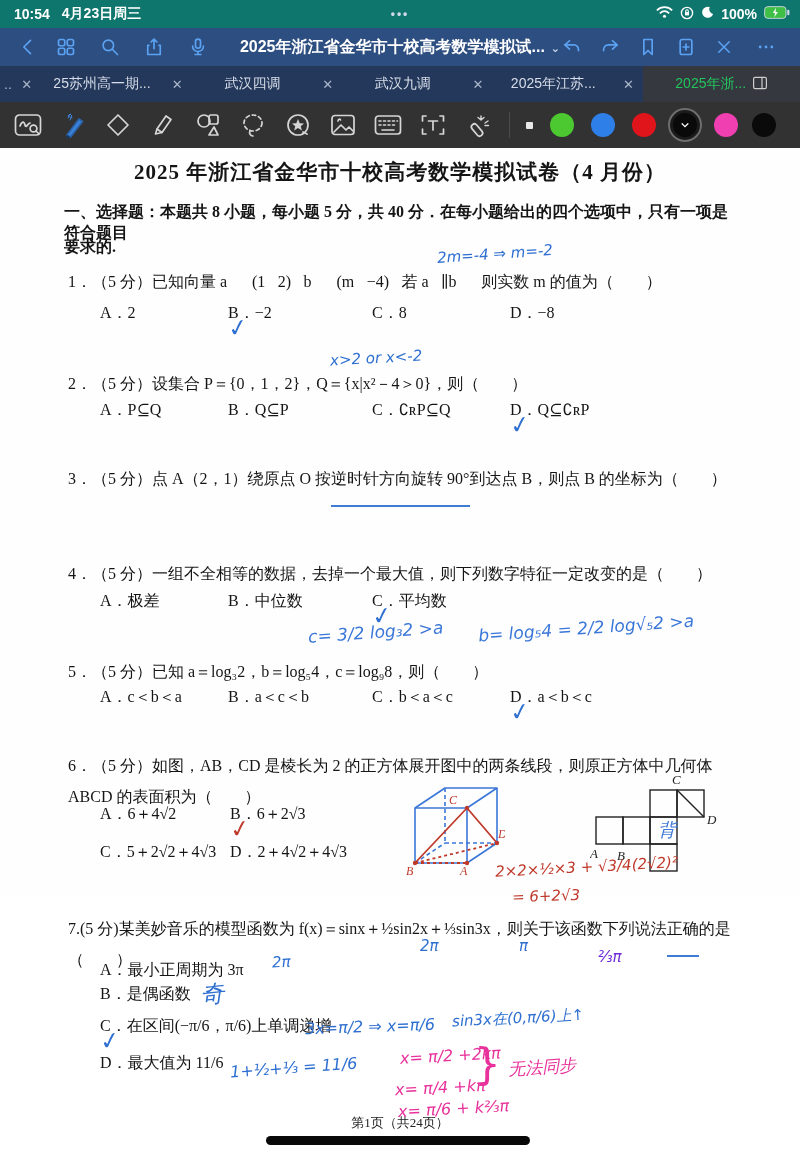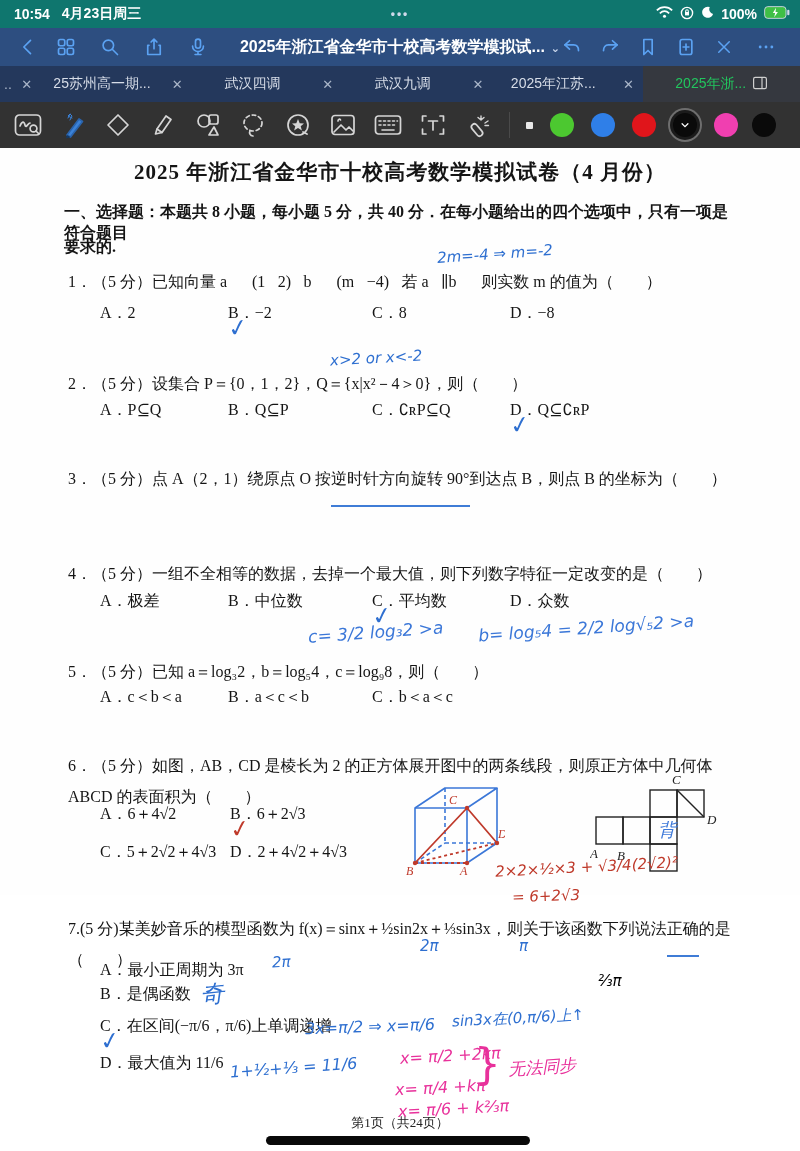--- a/index.html
+++ b/index.html
@@ -292,28 +292,28 @@
       <span class="opt checked" style="--ck: #2e6fd0;">D．Q⊆∁ʀP</span>
     </div>
 
     <div class="abs stem" style="top:315px;"><span>3．（5 分）点 A（2，1）绕原点 O 按</span><span class="ul-blue">逆时针方向旋转 90°</span><span>到达点 B，则点 B 的坐标为（　　）</span></div>
 
     <div class="abs stem" style="top:410px;"><span>4．（5 分）一组不全相等的数据，去掉一个最大值，则下列数字特征一定改变的是（　　）</span><span class="ul-blue"></span><span></span></div>
     <div class="abs opts" style="top:443px;">
       <span class="opt">A．极差</span>
       <span class="opt">B．中位数</span>
       <span class="opt checked" style="--ck: #2e6fd0;">C．平均数</span>
-      <span class="opt">D．众数</span>
     </div>
 
     <div class="abs stem" style="top:508px;"><span>5．（5 分）已知 a＝log₃2，b＝log₅4，c＝log₉8，则（　　）</span><span class="ul-blue"></span><span></span></div>
     <div class="abs opts" style="top:539px;">
       <span class="opt">A．c＜b＜a</span>
       <span class="opt">B．a＜c＜b</span>
       <span class="opt">C．b＜a＜c</span>
+      <span class="opt checked" style="--ck: #2e6fd0;">D．a＜b＜c</span>
     </div>
 
     <div class="abs stem" style="top:602px;"><span>6．（5 分）如图，AB，CD 是棱长为 2 的正方体展开图中的两条线段，则原正方体中几何体 ABCD 的表面积为（　　）</span><span class="ul-blue"></span><span></span></div>
     <div class="abs opts2" style="top:656px;">
       <span class="opt">A．6＋4√2</span>
       <span class="opt checked" style="--ck: #bf3a2b;">B．6＋2√3</span>
     </div>
     <div class="abs opts2" style="top:694px;">
       <span class="opt">C．5＋2√2＋4√3</span>
       <span class="opt">D．2＋4√2＋4√3</span>
@@ -372,21 +372,21 @@
     <div class="abs footer" style="top:966px;">第1页（共24页）</div>
   </div>
 
   <div id="ink">
       <div class="ink" style="left: 437px; top: 245px; color: rgb(46, 111, 208); font-size: 15px; transform: rotate(-4deg);">2m=-4 ⇒ m=-2</div>
       <div class="ink" style="left: 330px; top: 349px; color: rgb(46, 111, 208); font-size: 15px; transform: rotate(-3deg);">x&gt;2 or x&lt;-2</div>
       <div class="ink" style="left: 308px; top: 622px; color: rgb(59, 119, 216); font-size: 17px; transform: rotate(-4deg);">c= 3/2 log₃2 &gt;a</div>
       <div class="ink" style="left: 478px; top: 618px; color: rgb(59, 119, 216); font-size: 17px; transform: rotate(-4deg);">b= log₅4 = 2/2 log√₅2 &gt;a</div>
       <div class="ink" style="left: 420px; top: 937px; color: rgb(46, 111, 208); font-size: 15px;">2π</div>
       <div class="ink" style="left: 519px; top: 937px; color: rgb(46, 111, 208); font-size: 15px;">π</div>
-      <div class="ink" style="left: 598px; top: 972px; color: #000000; font-size: 15px;">⅔π</div>
+      <div class="ink" style="left: 598px; top: 948px; color: #6d28d9; font-size: 15px;">⅔π</div>
       <div class="ink" style="left: 272px; top: 953px; color: rgb(46, 111, 208); font-size: 15px; transform: rotate(-3deg);">2π</div>
       <div class="ink" style="left: 200px; top: 978px; color: rgb(46, 111, 208); font-size: 24px; transform: rotate(-6deg);">奇</div>
       <div class="ink" style="left: 305px; top: 1017px; color: rgb(46, 111, 208); font-size: 16px; transform: rotate(-2deg);">3x=π/2 ⇒ x=π/6</div>
       <div class="ink" style="left: 452px; top: 1009px; color: rgb(46, 111, 208); font-size: 15px; transform: rotate(-3deg);">sin3x在(0,π/6)上↑</div>
       <div class="ink" style="left: 230px; top: 1058px; color: rgb(46, 111, 208); font-size: 16px; transform: rotate(-4deg);">1+½+⅓ = 11/6</div>
       <div class="ink" style="left: 495px; top: 858px; color: rgb(191, 58, 43); font-size: 15px; transform: rotate(-3deg);">2×2×½×3 + √3/4(2√2)²</div>
       <div class="ink" style="left: 512px; top: 887px; color: rgb(191, 58, 43); font-size: 15px; transform: rotate(-2deg);">= 6+2√3</div>
       <div class="ink" style="left: 658px; top: 818px; color: rgb(59, 119, 216); font-size: 18px;">背</div>
       <div class="ink" style="left: 400px; top: 1046px; color: rgb(232, 49, 155); font-size: 16px; transform: rotate(-3deg);">x= π/2 +2kπ</div>
       <div class="ink" style="left: 395px; top: 1078px; color: rgb(232, 49, 155); font-size: 16px; transform: rotate(-3deg);">x= π/4 +kπ</div>

